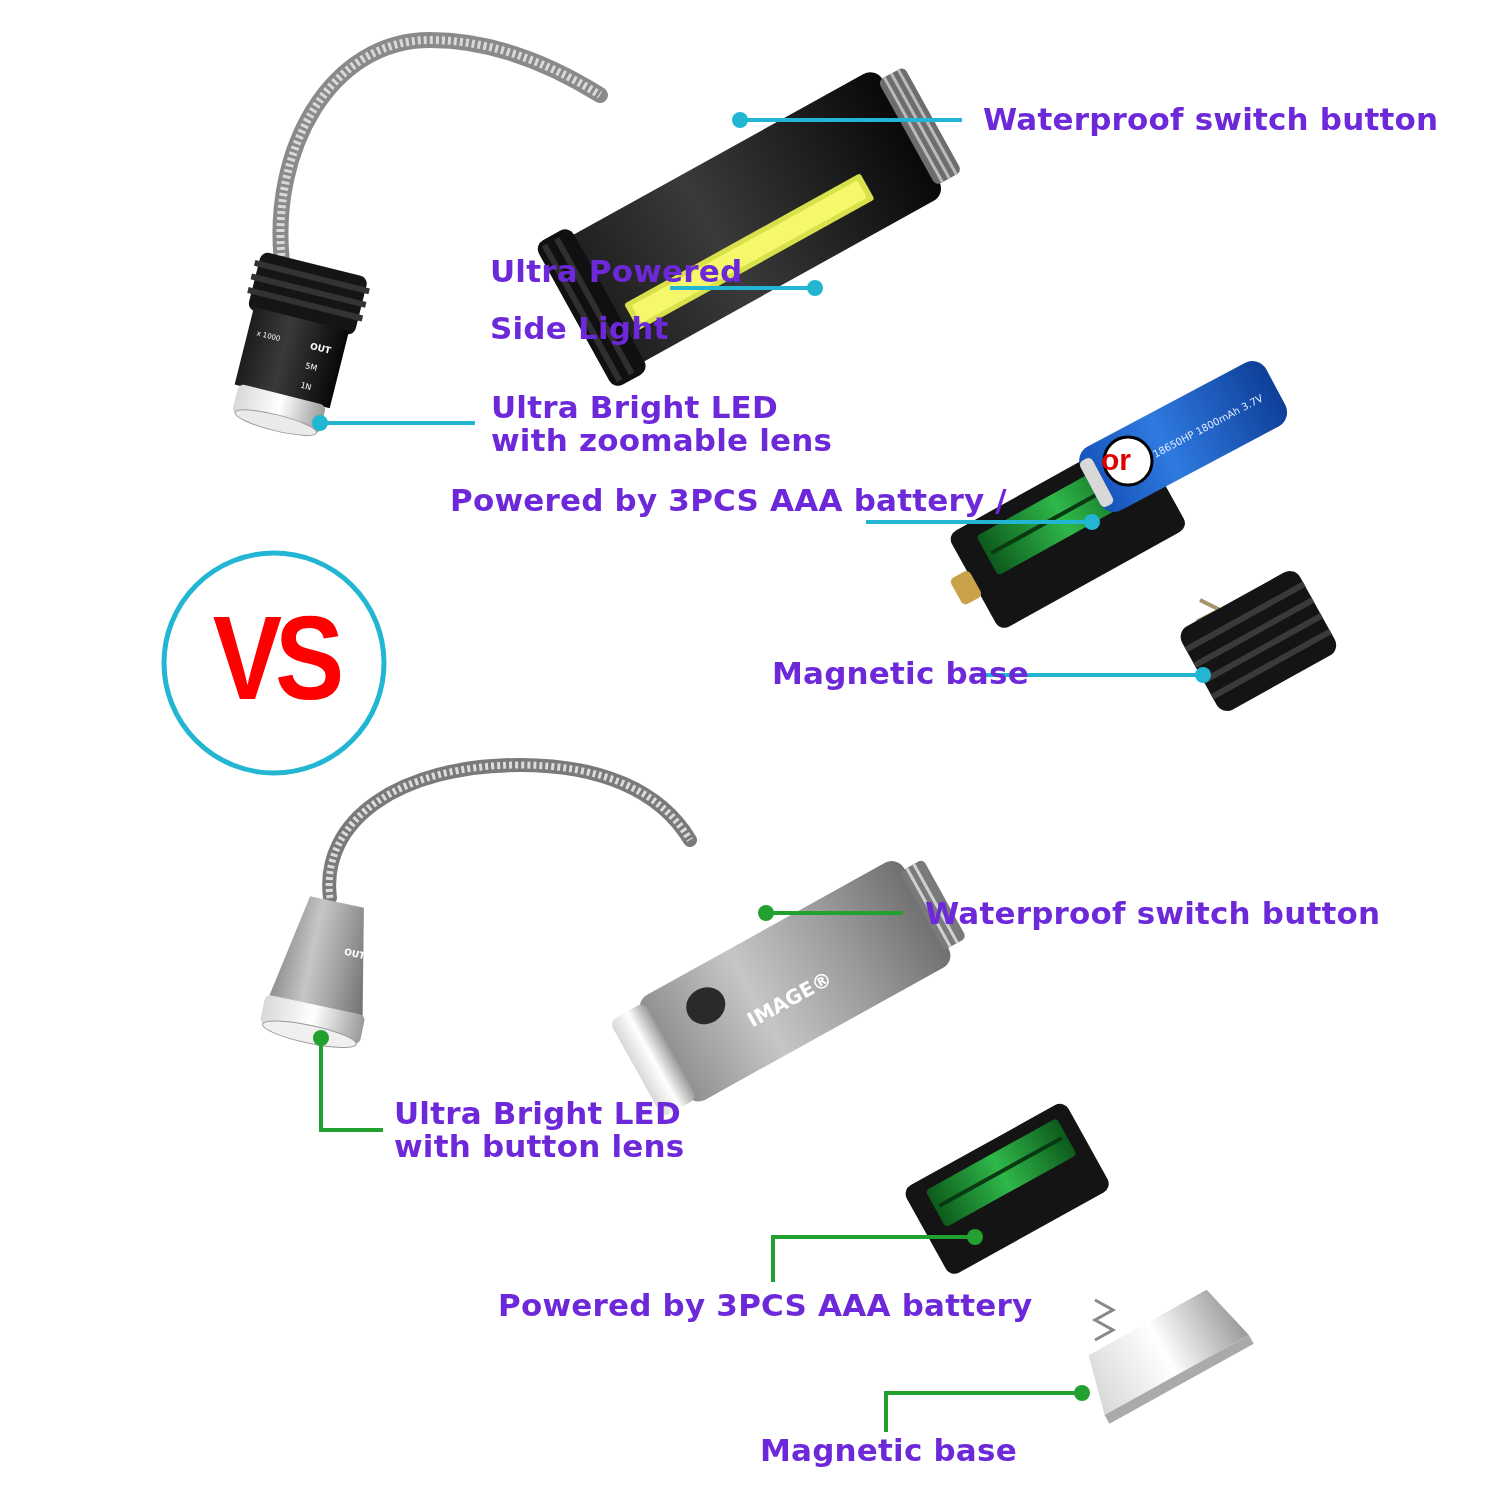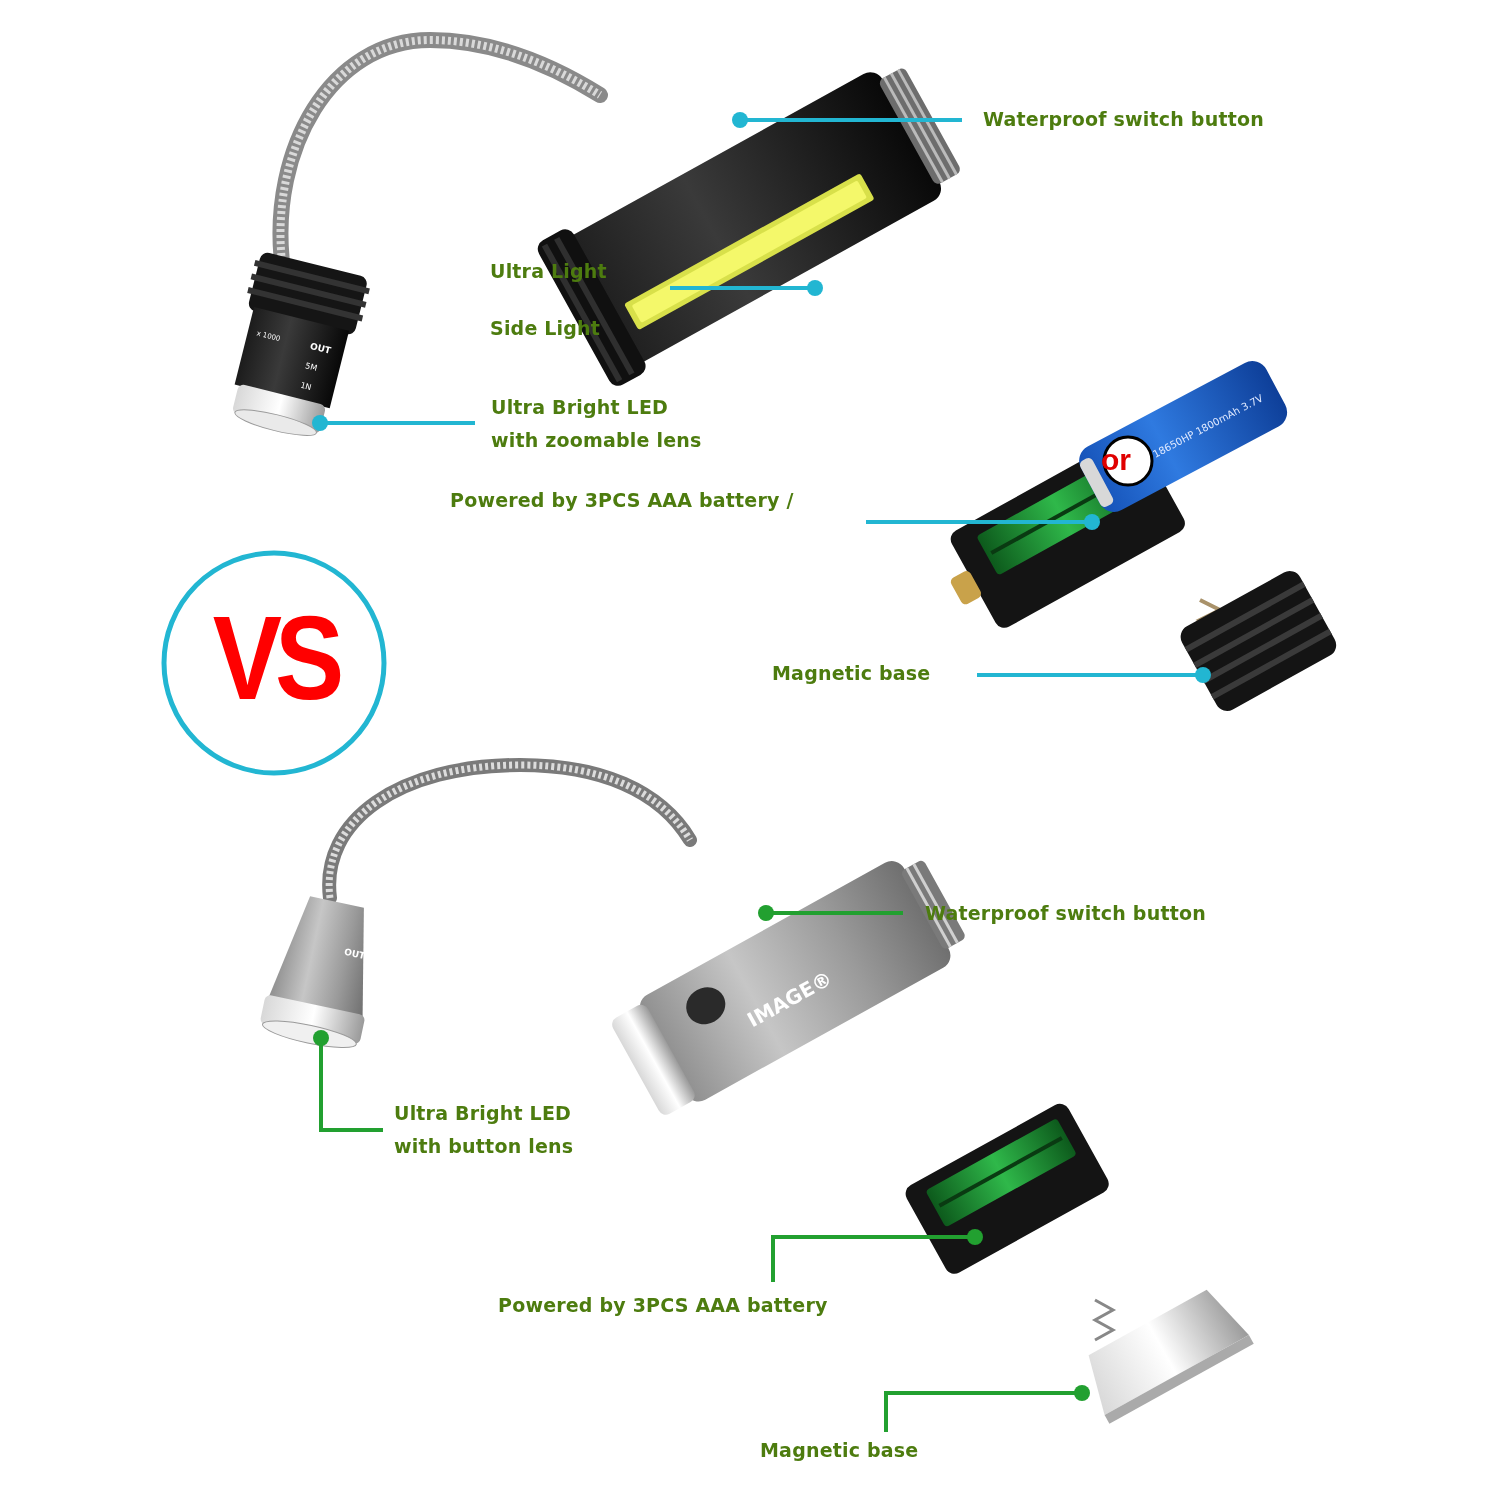--- a/index.html
+++ b/index.html
@@ -1,20 +1,20 @@
 <!DOCTYPE html>
 <html><head>
 <meta charset="utf-8">
 <style>
   html, body { margin: 0; padding: 0; background: #ffffff; }
   body { width: 1500px; height: 1500px; position: relative; overflow: hidden;
          font-family: "DejaVu Sans", "Liberation Sans", sans-serif; }
   .stage { position: absolute; left: 0; top: 0; width: 1500px; height: 1500px; }
   svg.art { position: absolute; left: 0; top: 0; }
-  .label { position: absolute; color: #4d7c0f; font-weight: bold; font-size: 19px; line-height: 33px;
+  .label { position: absolute; color: #6d28d9; font-weight: bold; font-size: 31px; line-height: 33px;
            letter-spacing: 0.2px; white-space: nowrap; }
   .vs-text { position: absolute; left: 200px; top: 598px; width: 150px; text-align: center;
              font-family: "Liberation Sans", sans-serif; font-weight: bold; font-size: 118px;
              color: #ff0000; letter-spacing: -8px; transform: scaleX(0.88); line-height: 120px; }
   .or-text { position: absolute; left: 1101px; top: 440px; width: 54px; text-align: left;
              font-family: "Liberation Sans", sans-serif; font-weight: bold; font-size: 30px;
              color: #e00000; line-height: 40px; }
 </style>
 </head>
 <body>
@@ -169,21 +169,21 @@
         <polyline points="886,1432 886,1393 1082,1393" fill="none"></polyline>
         <circle cx="1082" cy="1393" r="8" stroke="none"></circle>
       </g>
     </g>
   </svg>
 
   <div class="vs-text">VS</div>
   <div class="or-text">or</div>
 
   <div class="label" style="left:983px; top:103px;">Waterproof switch button</div>
-  <div class="label" style="left:490px; top:255px;">Ultra Light</div>
+  <div class="label" style="left:490px; top:255px;">Ultra Powered</div>
   <div class="label" style="left:490px; top:288px;margin-top:24px;">Side Light</div>
   <div class="label" style="left:491px; top:391px;">Ultra Bright LED</div>
   <div class="label" style="left:491px; top:424px;">with zoomable lens</div>
   <div class="label" style="left:450px; top:484px;">Powered by 3PCS AAA battery /</div>
   <div class="label" style="left:772px; top:657px;">Magnetic base</div>
 
   <div class="label" style="left:925px; top:897px;">Waterproof switch button</div>
   <div class="label" style="left:394px; top:1097px;">Ultra Bright LED</div>
   <div class="label" style="left:394px; top:1130px;">with button lens</div>
   <div class="label" style="left:498px; top:1289px;">Powered by 3PCS AAA battery</div>

